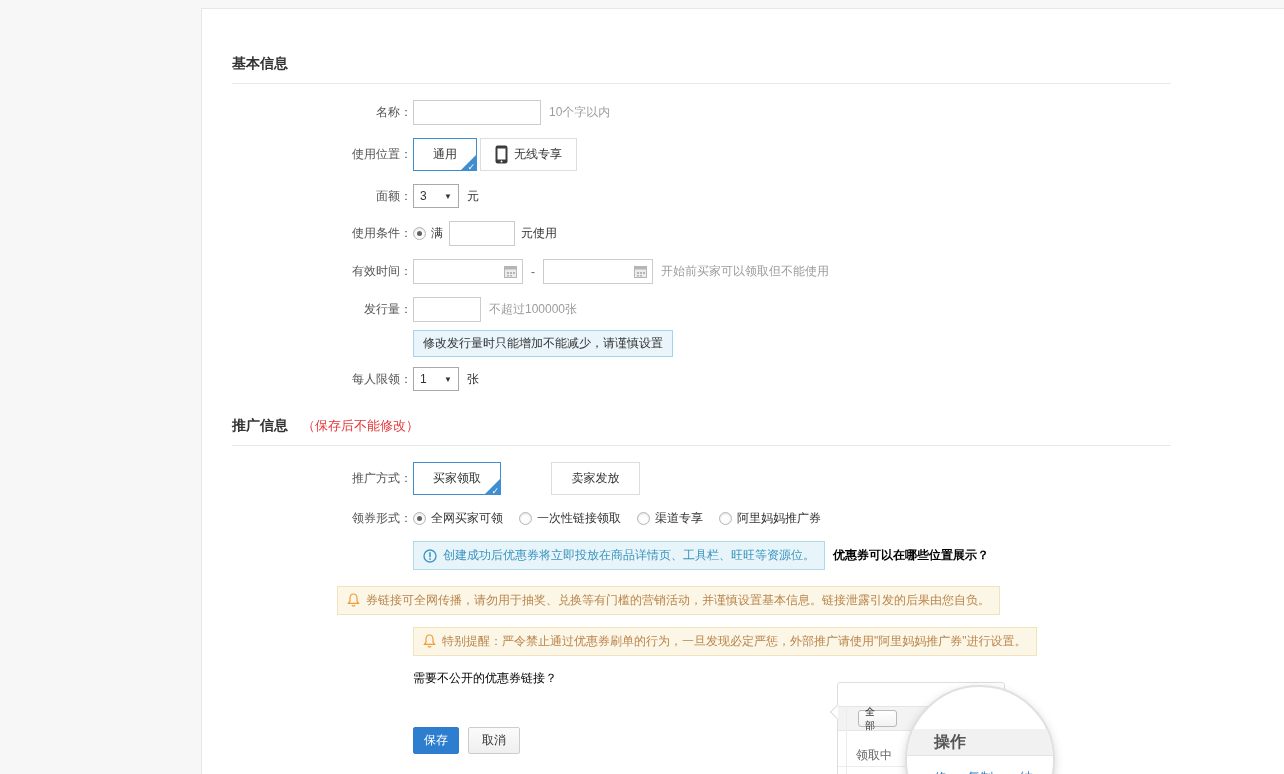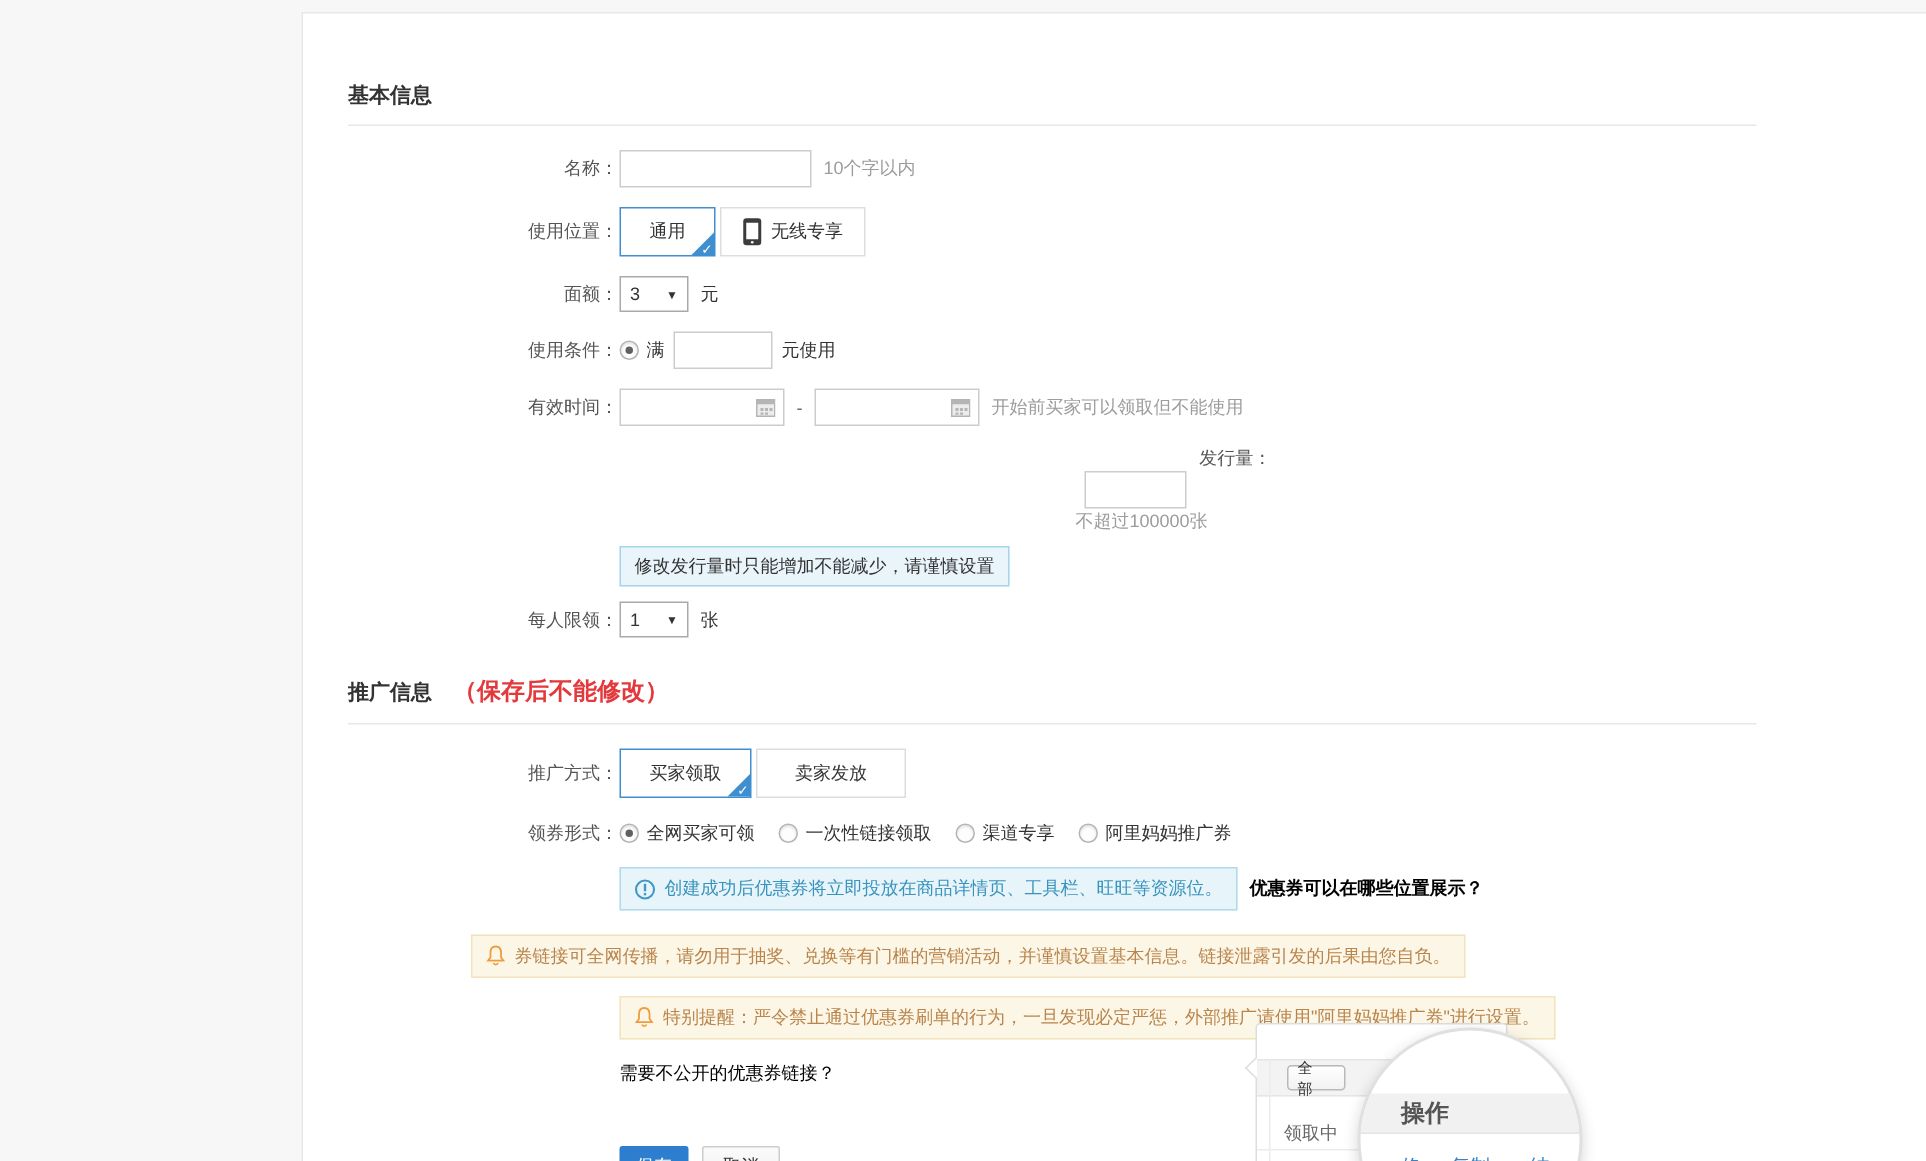--- a/index.html
+++ b/index.html
@@ -18,37 +18,37 @@
   .accent-bar { width:3px; height:20px; background:#d9707a; margin-right:9px; }
   .page-title { font-size:16px; font-weight:bold; color:#333; }
   .back-btn {
     position:absolute; top:11px; right:114px; height:27px; padding:0 13px;
     border:1px solid #ccc; border-radius:3px; font-size:12px; color:#333;
     background:linear-gradient(#fcfcfc,#f1f1f1); cursor:pointer;
     display:flex; align-items:center;
   }
   
   .sec-heading { font-size:14px; font-weight:bold; color:#333; margin:26px 0 0 2px; display:flex; align-items:center;}
-  .sec-note { font-size:16px; font-weight:bold; color:#e4393c; margin-left:14px; }
+  .sec-note { font-size:13px; font-weight:normal; color:#e4393c; margin-left:14px; }
   .sec-divider { height:1px; background:#e8e8e8; margin:10px 113px 16px 2px; }
   
   .f-row { display:flex; align-items:center; margin-bottom:13px; }
   .f-label { width:183px; text-align:right; color:#555; flex:none; padding-right:1px; }
   .txt-input { height:25px; border:1px solid #ccc; background:#fff; padding:0 5px; font-size:12px; outline:none; }
   .w128{width:128px;} .w66{width:66px;} .w68{width:68px;}
   .hint { color:#9c9c9c; margin-left:8px; }
   .unit { color:#333; margin-left:8px; }
   
   .tgl { height:33px; background:#fff; border:1px solid #ddd; display:flex; align-items:center;
          justify-content:center; padding:0 14px; margin-right:3px; position:relative; cursor:pointer; color:#333; }
   .tgl.selected { border:1px solid #3e8ed0; }
   .corner { position:absolute; right:0; bottom:0; width:0; height:0;
             border-bottom:15px solid #3e8ed0; border-left:15px solid transparent; }
   .corner-check { position:absolute; right:1px; bottom:-2px; color:#fff; font-size:9px; }
-  .w64{width:64px;} .w88{width:88px;} .w86{width:100px;}
+  .w64{width:64px;} .w88{width:88px;} .w86{width:89px;margin-left:47px;}
   
   .sel { width:46px; height:24px; border:1px solid #a9a9a9; background:#fff; display:flex;
          align-items:center; padding:0 6px; cursor:pointer; }
   .sel .val { flex:1; }
   .sel .arrow { font-size:8px; color:#333; }
   
   .radio { width:13px; height:13px; border-radius:50%; border:1px solid #b5b5b5; background:#fdfdfd;
            display:inline-block; position:relative; flex:none; cursor:pointer;
            box-shadow: inset 0 1px 2px rgba(0,0,0,.12); }
   .radio.checked::after { content:''; position:absolute; left:3px; top:3px; width:5px; height:5px;
@@ -179,21 +179,21 @@
           <rect x="6" y="7" width="2" height="2" fill="#b5b5b5"></rect>
         <rect x="9" y="7" width="2" height="2" fill="#b5b5b5"></rect>
           <rect x="3" y="10" width="2" height="1.5" fill="#b5b5b5"></rect>
         <rect x="6" y="10" width="2" height="1.5" fill="#b5b5b5"></rect>
       </svg>
     </div>
     <span class="hint">开始前买家可以领取但不能使用</span>
   </div>
 
   
-  <div class="f-row" style="margin-bottom:8px;flex-direction:column;">
+  <div class="f-row" style="margin-bottom:8px;">
     <span class="f-label">发行量：</span>
     <input class="txt-input w68" style="">
     <span class="hint">不超过100000张</span>
   </div>
   <div class="notice-blue">修改发行量时只能增加不能减少，请谨慎设置</div>
 
   
   <div class="f-row">
     <span class="f-label">每人限领：</span>
     <div class="sel">
@@ -253,21 +253,21 @@
         <circle cx="7" cy="7" r="6" fill="none" stroke="#4198c6" stroke-width="1.4"></circle>
         <rect x="6.2" y="3.2" width="1.6" height="5" fill="#4198c6"></rect>
         <rect x="6.2" y="9.3" width="1.6" height="1.6" fill="#4198c6"></rect>
       </svg>
       <span>创建成功后优惠券将立即投放在商品详情页、工具栏、旺旺等资源位。</span>
     </div>
     <span class="after-link">优惠券可以在哪些位置展示？</span>
   </div>
 
   
-  <div class="msg-row" style="margin-left:84px;">
+  <div class="msg-row" style="margin-left:107px;">
     <div class="msg-warn">
       <svg width="13" height="15" viewBox="0 0 13 15">
         <path d="M6.5 1 C3.9 1 3 2.8 3 5.2 L3 8.2 L1.4 10.4 L11.6 10.4 L10 8.2 L10 5.2 C10 2.8 9.1 1 6.5 1 Z" fill="none" stroke="#ef9d3c" stroke-width="1.2"></path>
         <path d="M5 12 a1.6 1.6 0 0 0 3 0" fill="none" stroke="#ef9d3c" stroke-width="1.2"></path>
       </svg>
       <span>券链接可全网传播，请勿用于抽奖、兑换等有门槛的营销活动，并谨慎设置基本信息。链接泄露引发的后果由您自负。</span>
     </div>
   </div>
 
   

